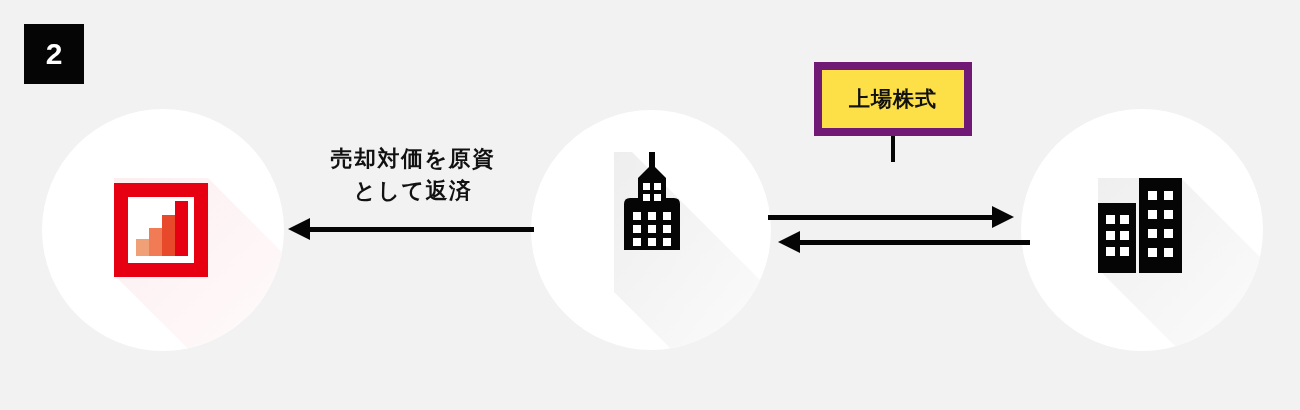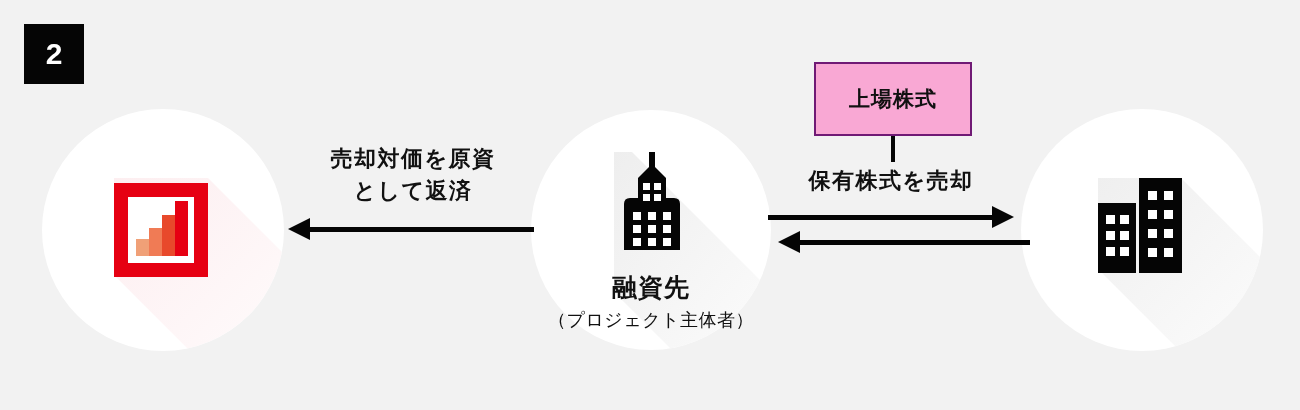--- a/index.html
+++ b/index.html
@@ -130,22 +130,22 @@
   }
 
   
   .boxed-label {
     position: absolute;
     left: 814px;
     top: 62px;
     width: 158px;
     height: 74px;
     box-sizing: border-box;
-    border: 2px solid #701a75;
-    background: #f9a8d4;
+    border: 8px solid #701a75;
+    background: #fde047;
     display: flex;
     align-items: center;
     justify-content: center;
     font-size: 21px;
     font-weight: bold;
     letter-spacing: 1px;
   }
   .box-connector {
     position: absolute;
     left: 891px;
@@ -268,24 +268,20 @@
     <rect x="34" y="60" width="8" height="8" fill="#ffffff"></rect>
     <rect x="49" y="60" width="8" height="8" fill="#ffffff"></rect>
     <rect x="19" y="73" width="8" height="8" fill="#ffffff"></rect>
     <rect x="34" y="73" width="8" height="8" fill="#ffffff"></rect>
     <rect x="49" y="73" width="8" height="8" fill="#ffffff"></rect>
     <rect x="19" y="86" width="8" height="8" fill="#ffffff"></rect>
     <rect x="34" y="86" width="8" height="8" fill="#ffffff"></rect>
     <rect x="49" y="86" width="8" height="8" fill="#ffffff"></rect>
   </svg>
 
-  <div class="node-caption caption-mid">
-    <div class="caption-main">融資先</div>
-    <div class="caption-sub">（プロジェクト主体者）</div>
-  </div>
 
   <div class="node-circle circle-right">
     <svg class="long-shadow" viewBox="0 0 242 242">
       <defs>
         <clipPath id="clipR">
             <circle cx="121" cy="121" r="121"></circle>
           </clipPath>
         <linearGradient id="gradR" x1="0" y1="0" x2="1" y2="1">
           <stop offset="0%" stop-color="#efefef" stop-opacity="1"></stop>
           <stop offset="100%" stop-color="#efefef" stop-opacity="0.2"></stop>
@@ -316,21 +312,20 @@
     <rect x="66" y="51" width="9" height="9" fill="#ffffff"></rect>
     <rect x="50" y="70" width="9" height="9" fill="#ffffff"></rect>
     <rect x="66" y="70" width="9" height="9" fill="#ffffff"></rect>
   </svg>
 
   <div class="boxed-label">上場株式</div>
   <div class="box-connector"></div>
 
   <div class="edge-label label-repay">売却対価を原資
 として返済</div>
-  <div class="edge-label label-sell">保有株式を売却</div>
 
   <div class="arrow arrow-left-main">
     <div class="head"></div>
     <div class="shaft"></div>
   </div>
 
   <div class="arrow arrow-right-top">
     <div class="shaft"></div>
     <div class="head"></div>
   </div>

